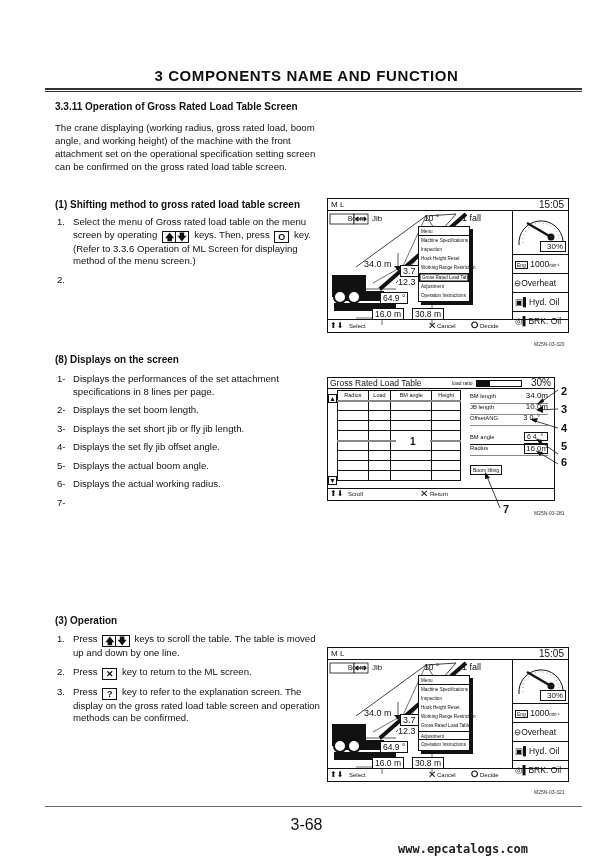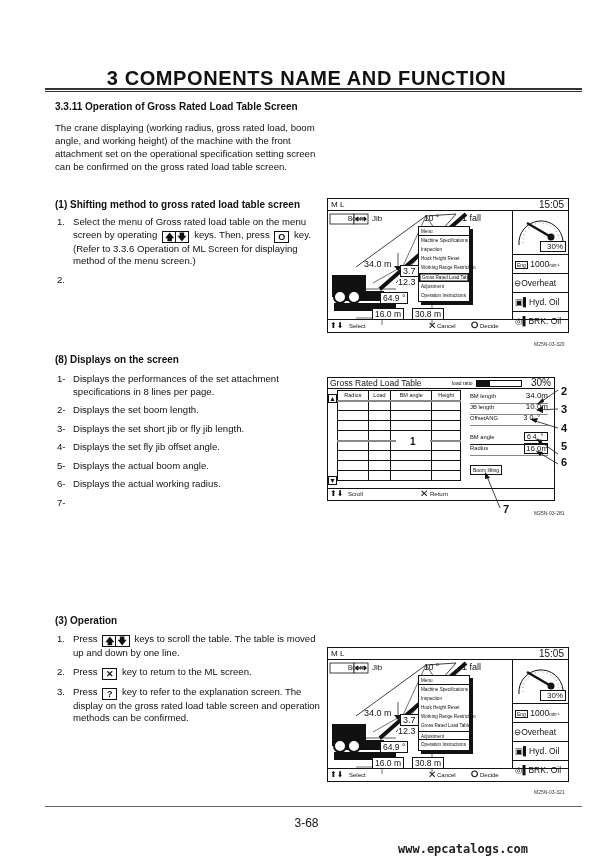--- a/index.html
+++ b/index.html
@@ -1,33 +1,33 @@
 <!DOCTYPE html>
 <html><head>
 <meta charset="utf-8">
 <style>
 *{box-sizing:border-box;margin:0;padding:0}
 body{width:613px;height:865px;background:#fff;font-family:"Liberation Sans",sans-serif;color:#111;position:relative;overflow:hidden}
 .abs{position:absolute}
-.title{left:0;width:613px;top:67px;text-align:center;font-weight:bold;font-size:20px;letter-spacing:0.6px}
+.title{left:0;width:613px;top:67px;text-align:center;font-weight:bold;font-size:15px;letter-spacing:0.6px}
 .rule-top{left:45px;width:537px;top:88px;border-top:2px solid #333;height:4px;border-bottom:1px solid #333}
 .h3{left:55px;top:101px;font-weight:bold;font-size:10px}
 .p{font-size:9.6px;line-height:13px}
 .intro{left:55px;top:121px;width:270px}
 .h4{font-weight:bold;font-size:10px;left:55px}
 ol.steps{list-style:none;font-size:9.6px;line-height:12.5px}
 ol.steps li{position:relative;padding-left:18px;margin-bottom:6px}
 ol.steps li .num{position:absolute;left:2px;top:0}
 .key{display:inline-block;border:1px solid #111;height:12px;vertical-align:-2px;font-size:9px;line-height:10px;text-align:center;font-weight:bold;padding:0 2px;margin:0 2px}
 .key span{display:inline-block;min-width:9px}
 .key .sep{border-left:1px solid #111;height:11px;display:inline-block;vertical-align:top;margin:0 1px}
 .screen{position:absolute;border:1.5px solid #111;background:#fff;font-size:8px}
 .figid{position:absolute;font-size:5px;color:#333}
 .footrule{left:45px;width:537px;top:806px;border-top:1px solid #666}
-.pagenum{left:0;width:613px;text-align:center;top:816px;font-size:12px}
+.pagenum{left:0;width:613px;text-align:center;top:816px;font-size:16px}
 .wm{left:398px;top:842px;font-family:"DejaVu Sans Mono",monospace;font-size:12px;color:#222;font-weight:bold}
 
 .ml-head{position:absolute;left:0;right:0;top:0;height:12px;border-bottom:1px solid #111}
 .ml-head .l{position:absolute;left:3px;top:1px;font-size:8px}
 .ml-head .r{position:absolute;right:4px;top:0;font-size:10px}
 .ml-right{position:absolute;right:0;top:12px;width:56px;bottom:13px;border-left:1px solid #111}
 .ml-cell{position:absolute;left:0;right:0;border-bottom:1px solid #111;font-size:8.5px}
 .ml-foot{position:absolute;left:0;right:0;bottom:0;height:13px;border-top:1px solid #111;font-size:6px}
 .menu{position:absolute;background:#fff;border:1px solid #111;box-shadow:3px 3px 0 #111;font-size:4.6px;width:52px}
 .menu div{padding:1.5px 2px;height:9.2px;white-space:nowrap}

